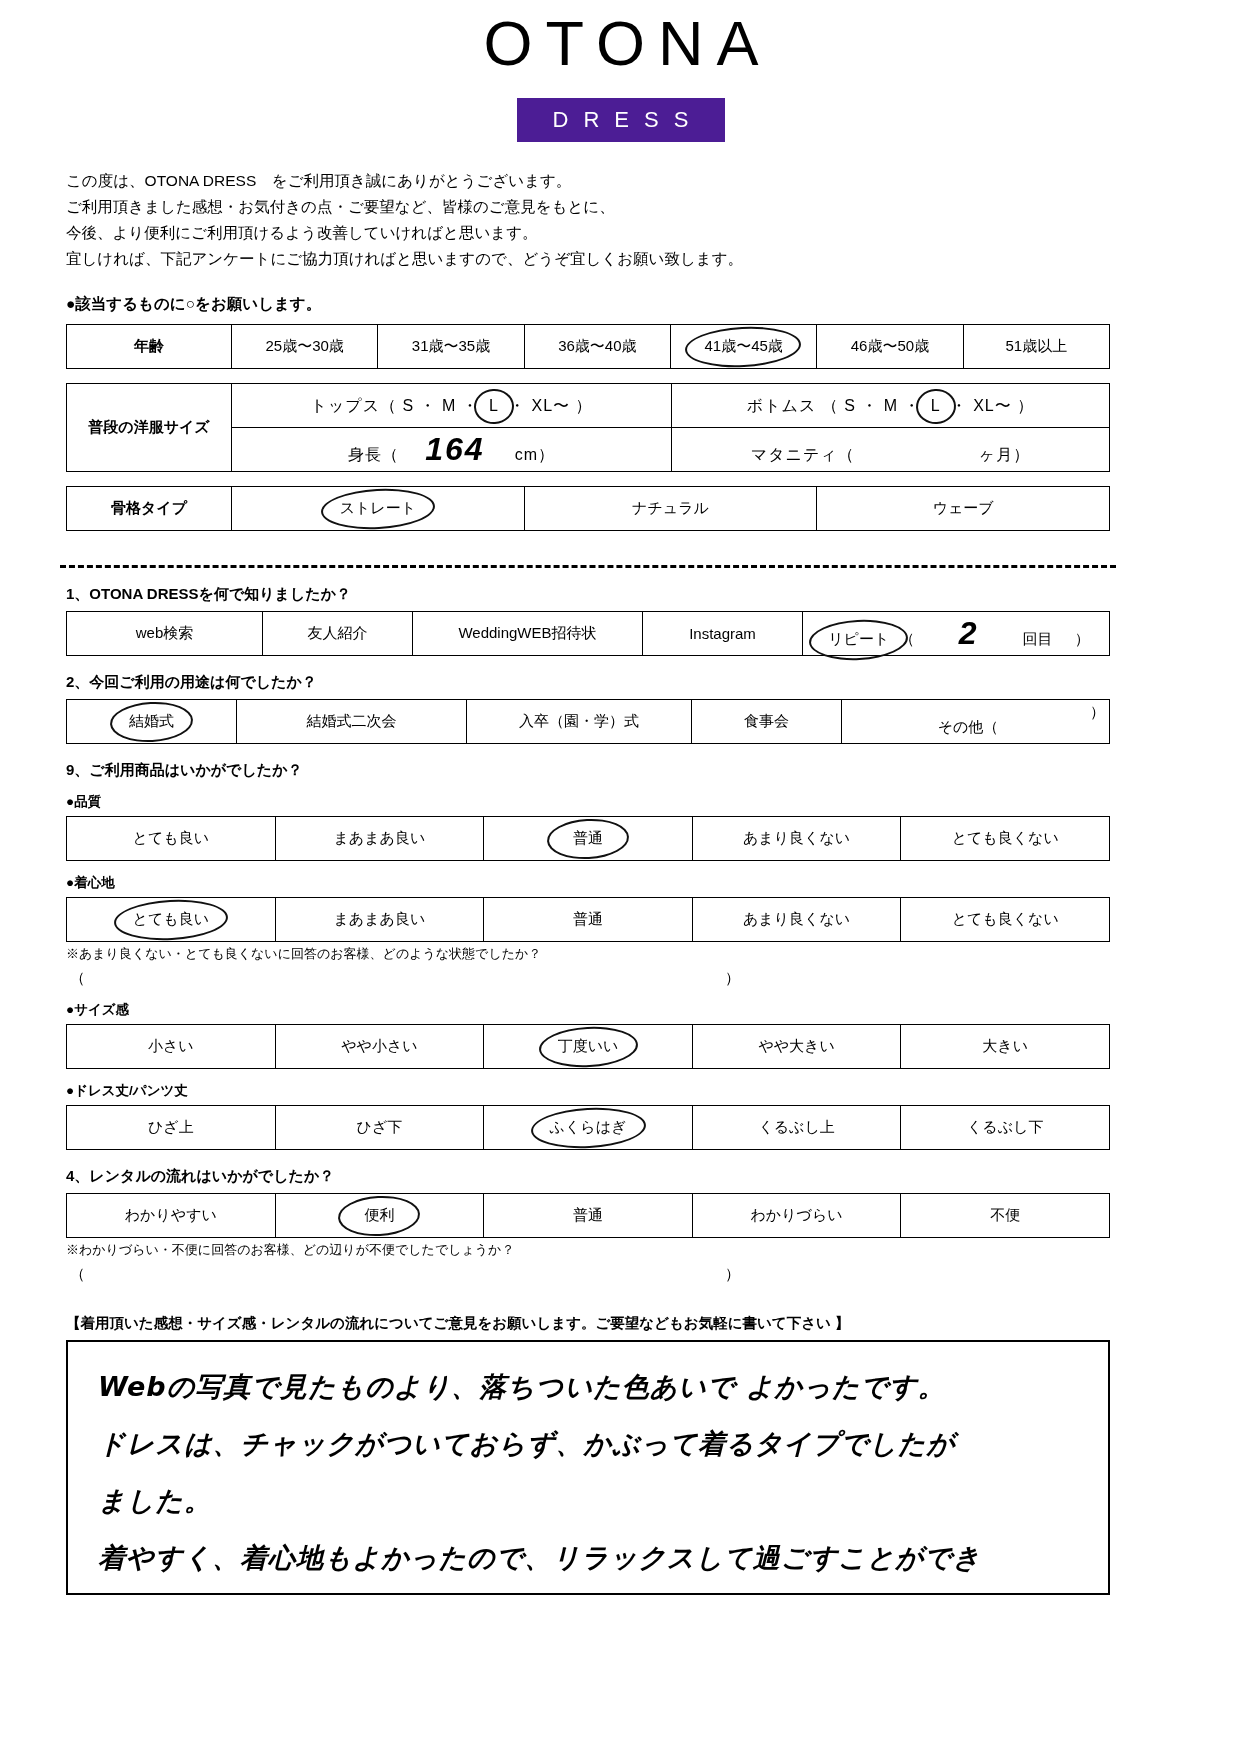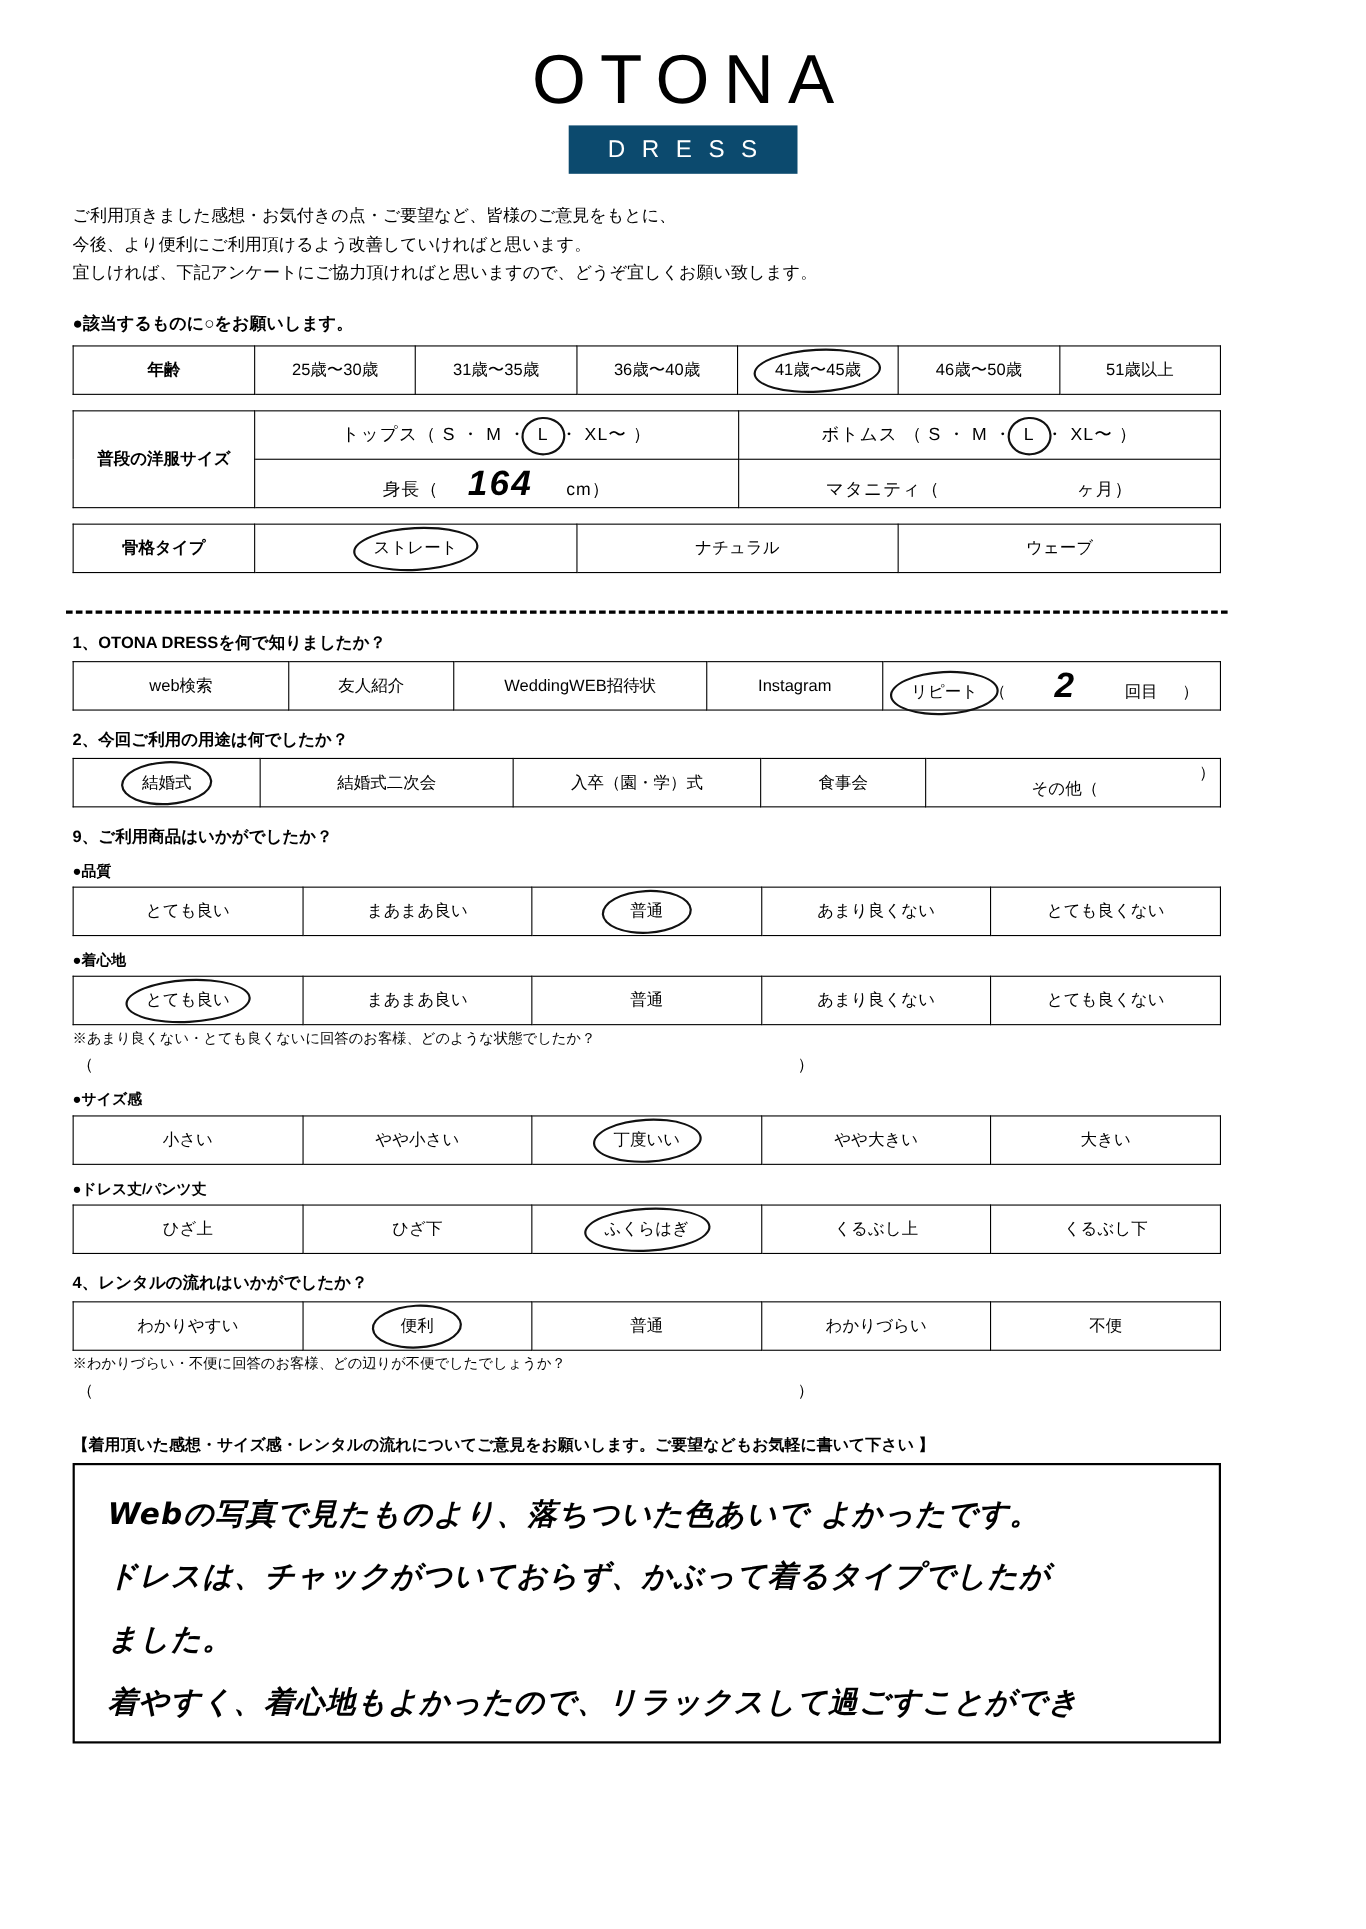--- a/index.html
+++ b/index.html
@@ -8,37 +8,37 @@
     width:1242px; height:1754px;
     background:#ffffff;
     font-family:"Liberation Sans", sans-serif;
     color:#000;
     position:relative;
     overflow:hidden;
   }
   .page { position:relative; width:1242px; height:1754px; padding:0; }
 
   
-  .logo-wrap { text-align:center; padding-top:40px; }
+  .logo-wrap { text-align:center; padding-top:10px; }
   .logo-otona {
     font-family:"Liberation Sans", sans-serif;
     font-size:63px;
     letter-spacing:13px;
     font-weight:300;
     line-height:1.05;
     text-indent:13px;
   }
   .logo-dress-bar {
     display:inline-block;
-    background:#0c4a6e;
+    background:#4c1d95;
     color:#fff;
     font-size:22px;
     letter-spacing:15px;
     padding:9px 22px 9px 36px;
-    margin-top:8px;
+    margin-top:22px;
     font-weight:400;
   }
 
   
   .intro {
     margin:26px 0 0 66px;
     font-size:15.5px;
     line-height:26px;
   }
   .intro div { white-space:nowrap; }
@@ -157,20 +157,21 @@
 <body>
 
 <div class="page">
 
   <div class="logo-wrap">
     <div class="logo-otona">OTONA</div>
     <div class="logo-dress-bar">DRESS</div>
   </div>
 
   <div class="intro">
+    <div>この度は、OTONA DRESS　をご利用頂き誠にありがとうございます。</div>
     <div>ご利用頂きました感想・お気付きの点・ご要望など、皆様のご意見をもとに、</div>
     <div>今後、より便利にご利用頂けるよう改善していければと思います。</div>
     <div>宜しければ、下記アンケートにご協力頂ければと思いますので、どうぞ宜しくお願い致します。</div>
   </div>
 
   <div class="section-title">●該当するものに○をお願いします。</div>
 
   <table class="form">
     <tbody>
         <tr>

